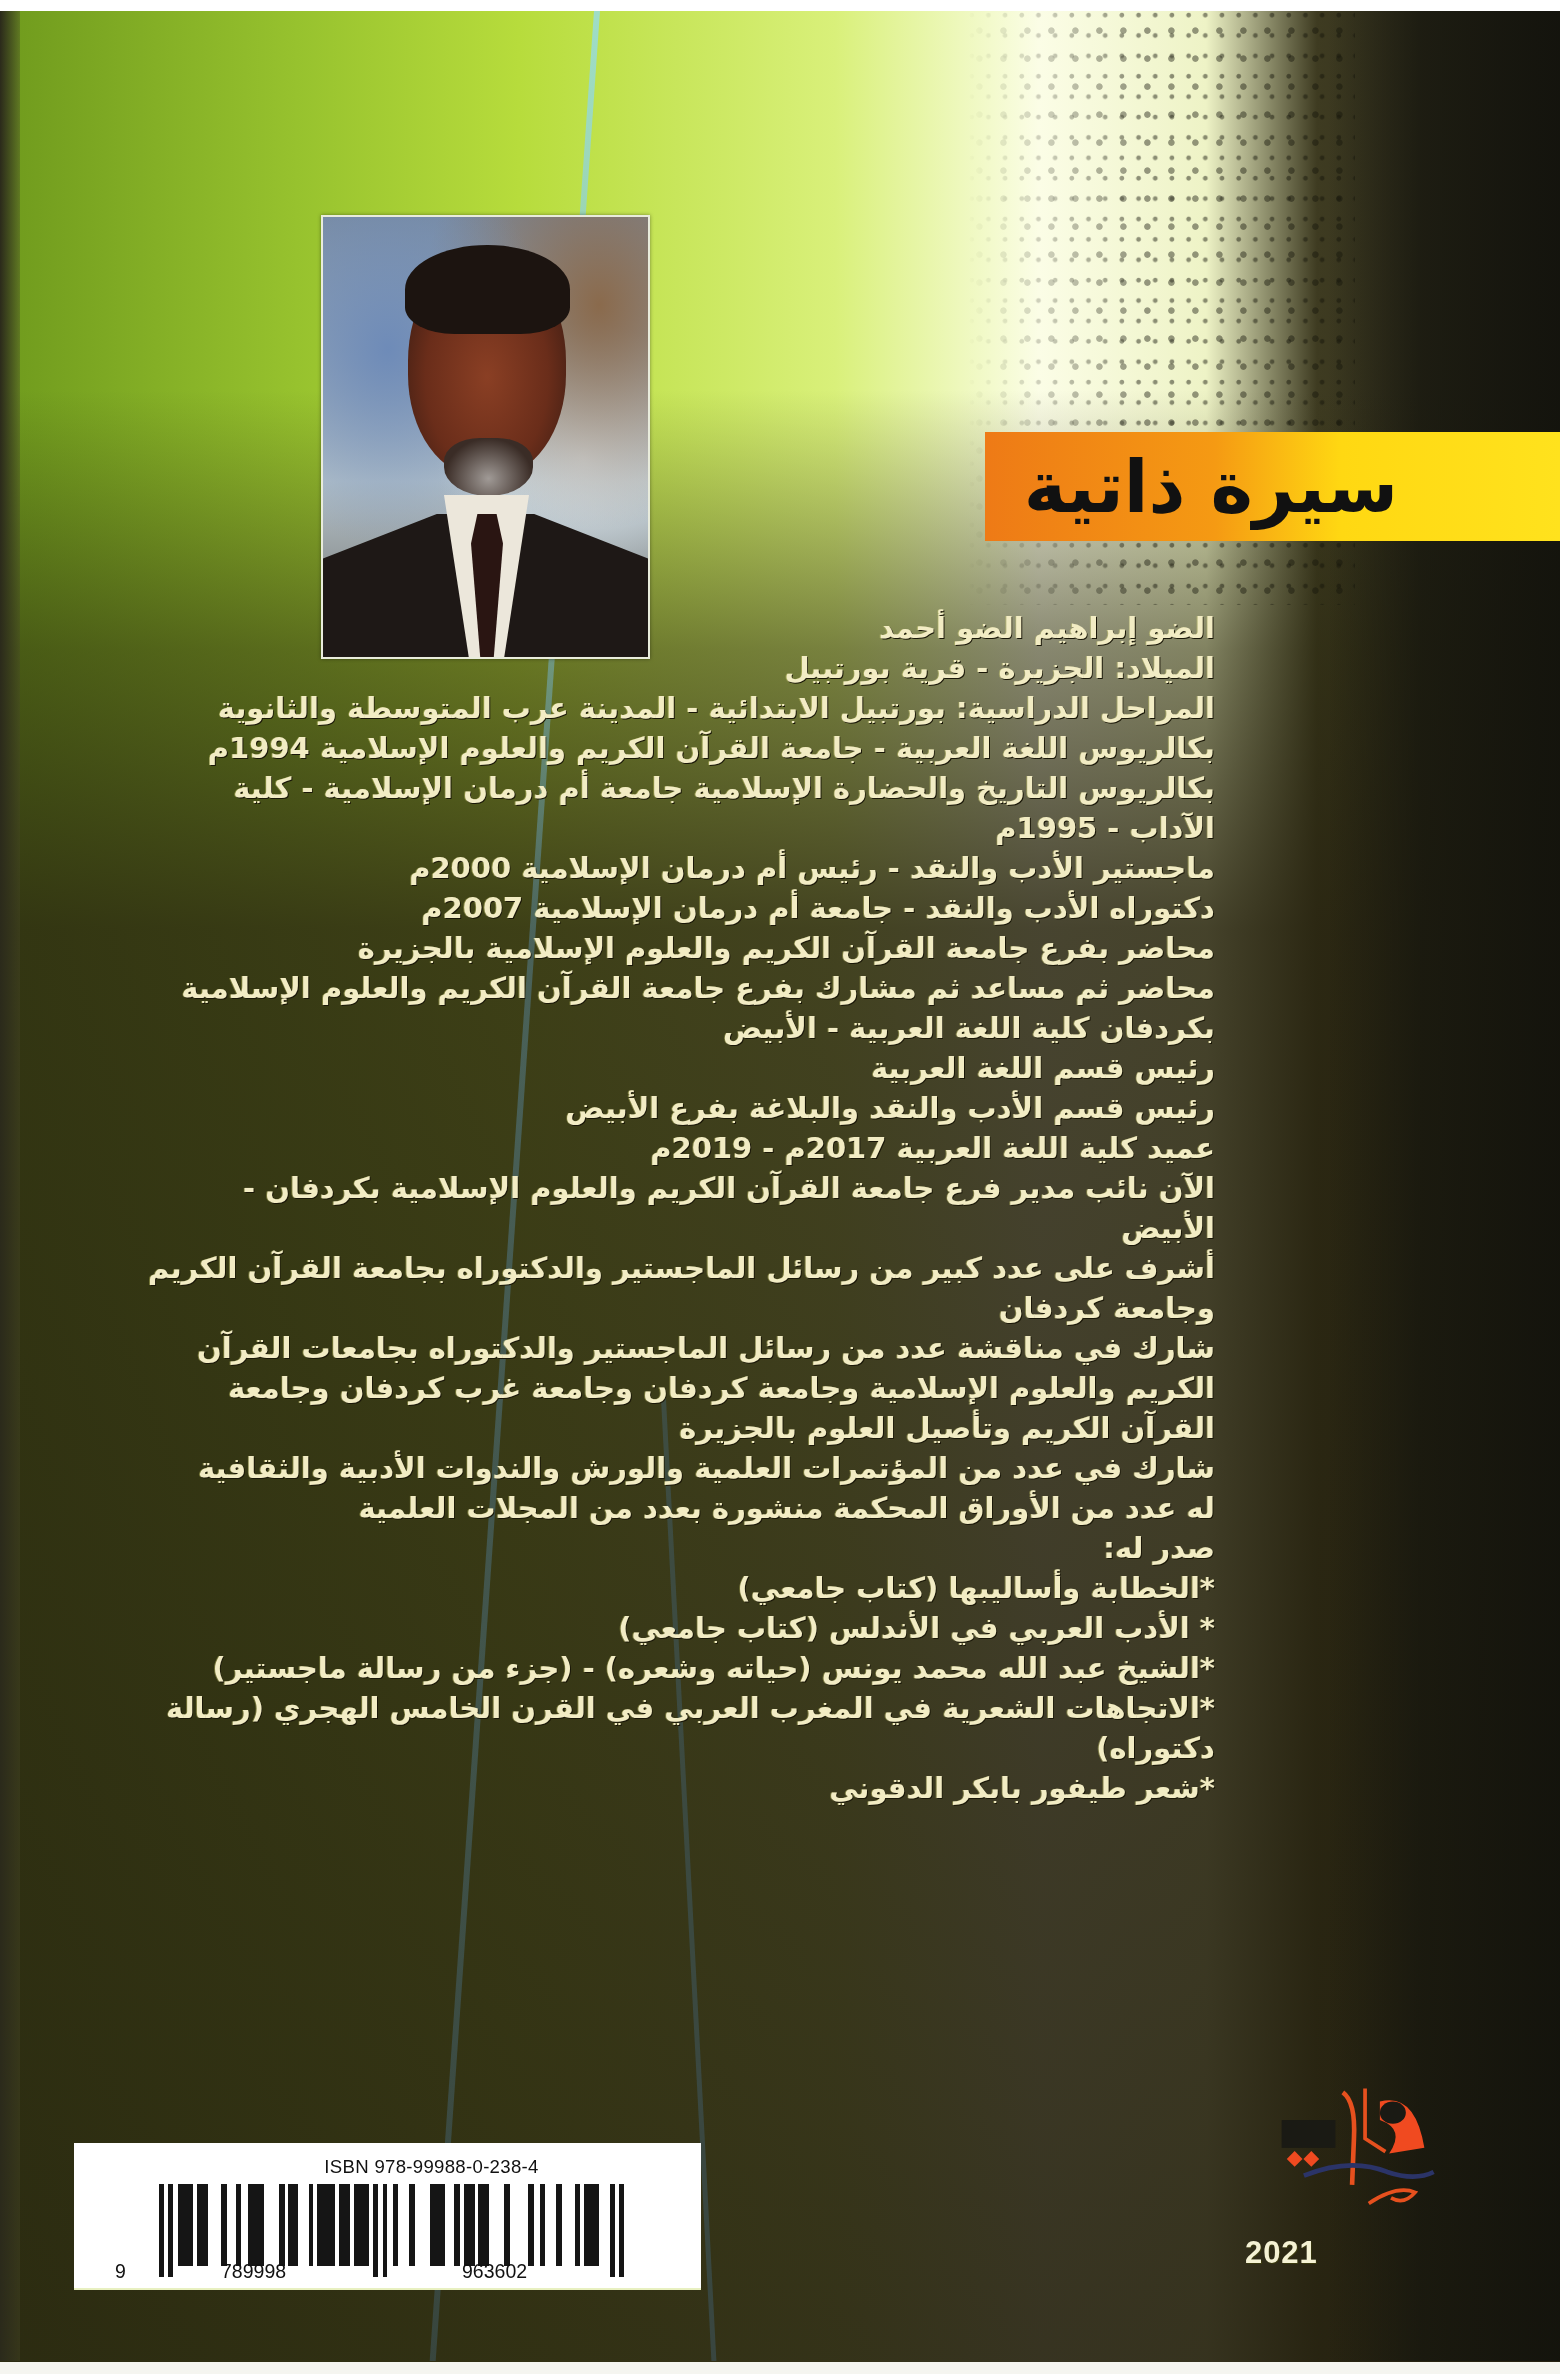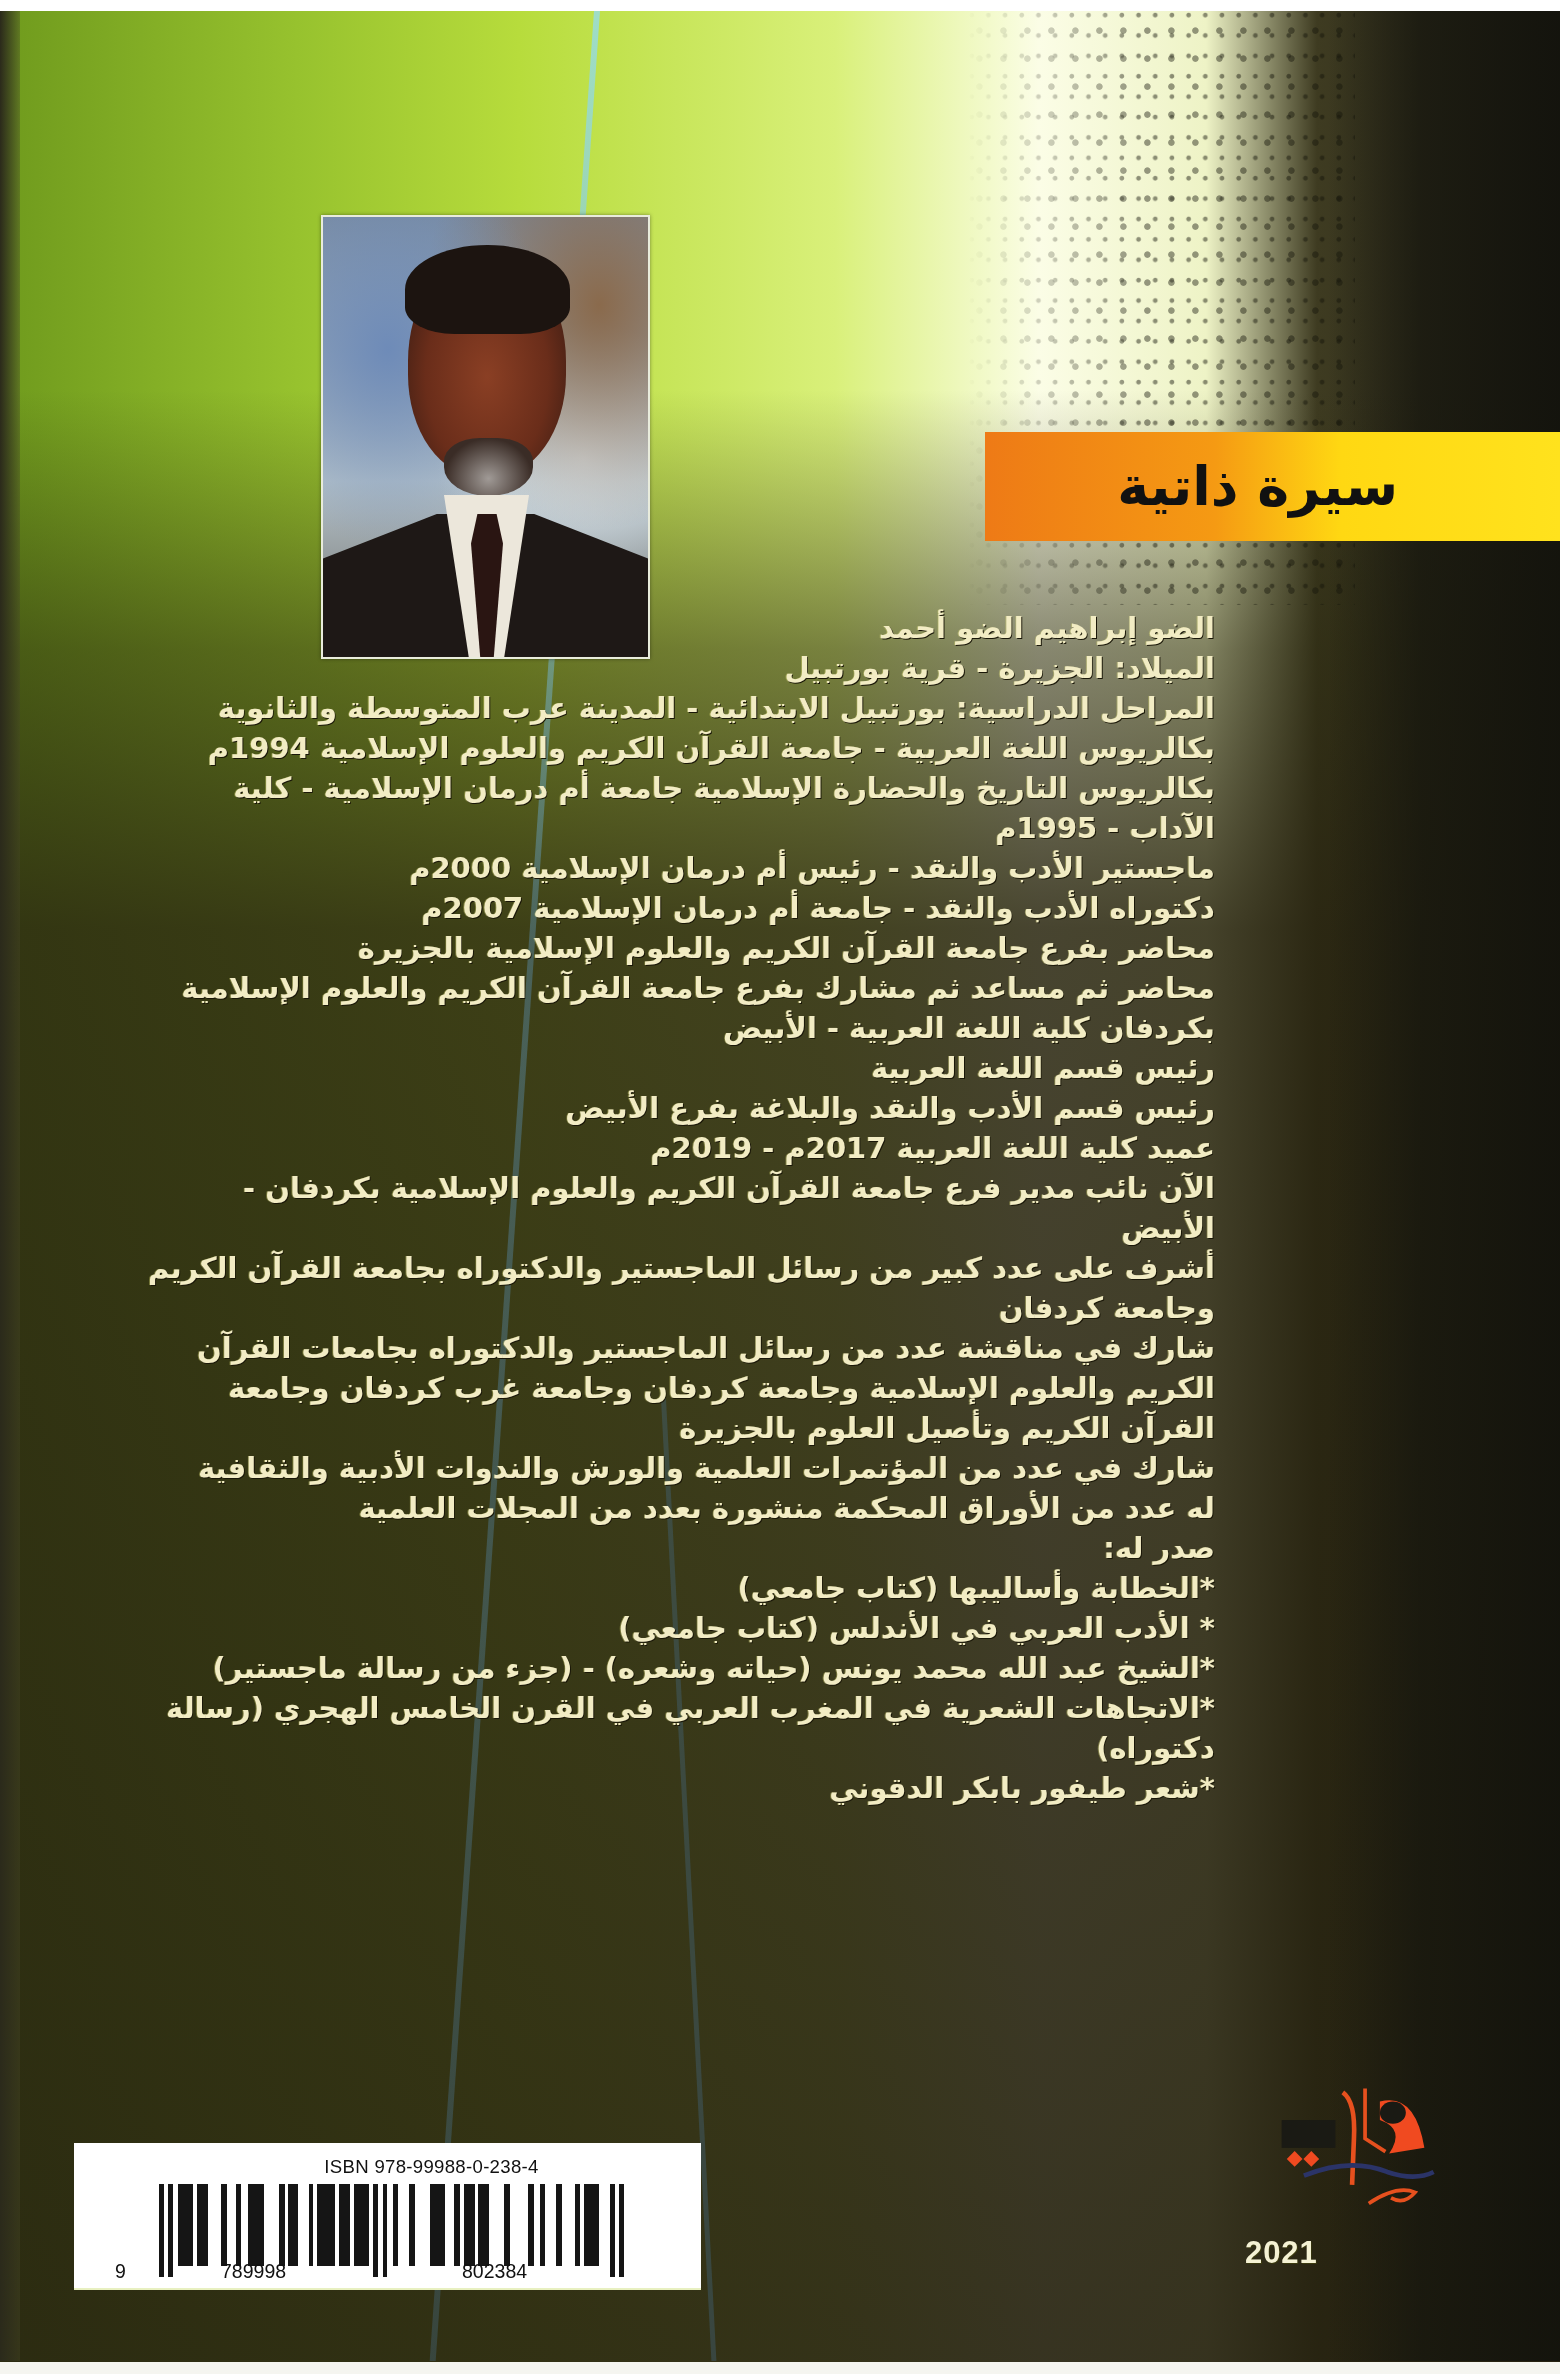--- a/index.html
+++ b/index.html
@@ -112,21 +112,21 @@
     
     .banner {
       position: absolute; left: 985px; top: 432px; width: 575px; height: 109px;
       background: linear-gradient(90deg, #ee7a16 0%, #f59a13 40%, #ffd812 62%, #ffe21d 100%);
       display: flex; align-items: center; justify-content: flex-end;
       padding-right: 162px; box-sizing: border-box;
     }
     .banner-title {
       font-family: "DejaVu Sans", sans-serif;
       font-weight: bold;
-      font-size: 54px;
+      font-size: 72px;
       color: #111;
       direction: rtl;
       line-height: 1;
     }
 
     
     .bio {
       position: absolute;
       right: 345px; top: 608px;
       width: 1122px;
@@ -264,21 +264,21 @@
       <span style="width:5.6px;margin-right:5.6px"></span>
       <span style="width:5.6px;margin-right:11px"></span>
       <span style="width:5.6px;margin-right:13px"></span>
       <span style="width:5.6px;margin-right:3.7px"></span>
       <span style="width:15px;margin-right:11px"></span>
       <span class="long" style="width:4.6px;margin-right:4.6px"></span>
       <span class="long" style="width:4.6px"></span>
     </div>
     <span class="bar-num" style="left:41px">9</span>
     <span class="bar-num" style="left:147px">789998</span>
-    <span class="bar-num" style="left:388px">802384</span>
+    <span class="bar-num" style="left:388px">963602</span>
   </div>
 
   <div class="logo">
     <svg width="167" height="139" viewBox="0 0 180 150">
       <rect x="6" y="40" width="58" height="30" fill="#1a1a14"></rect>
       <rect x="14" y="76" width="12" height="12" fill="#f04a20" transform="rotate(45 20 82)"></rect>
       <rect x="32" y="76" width="12" height="12" fill="#f04a20" transform="rotate(45 38 82)"></rect>
       <path d="M72 10 Q86 20 84 60 L82 110" stroke="#e6501e" stroke-width="5" fill="none"></path>
       <path d="M96 6 L96 60 L118 74" stroke="#e6501e" stroke-width="4" fill="none"></path>
       <path d="M112 20 Q150 10 160 70 L122 76 Q140 50 112 40 Z" fill="#f04a20"></path>

